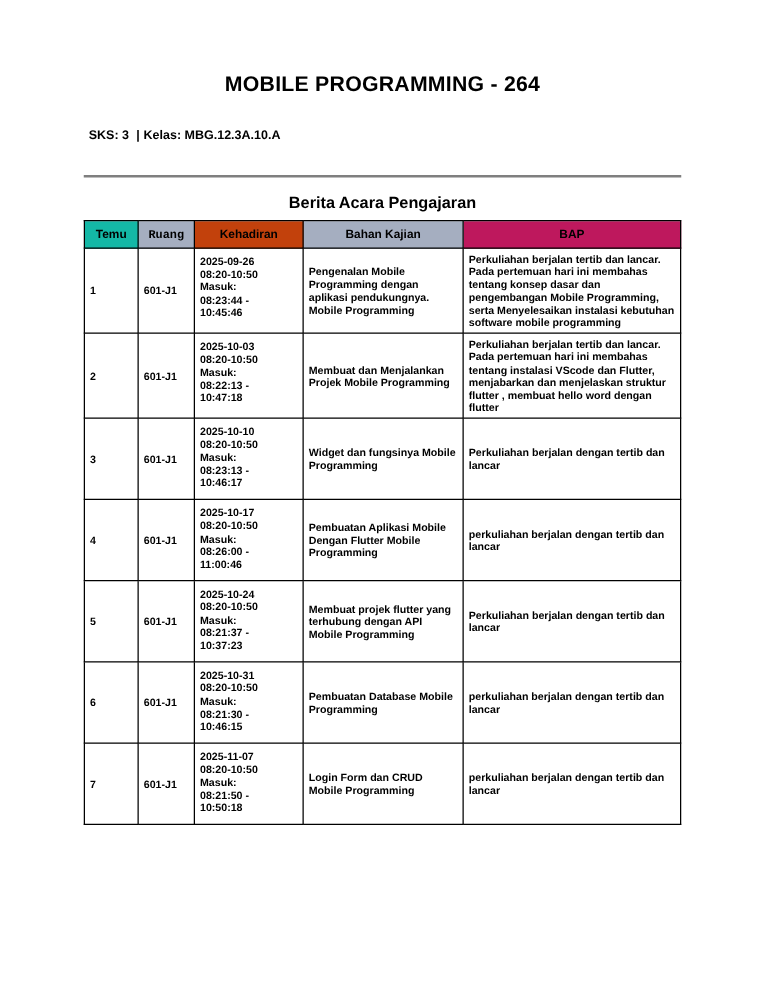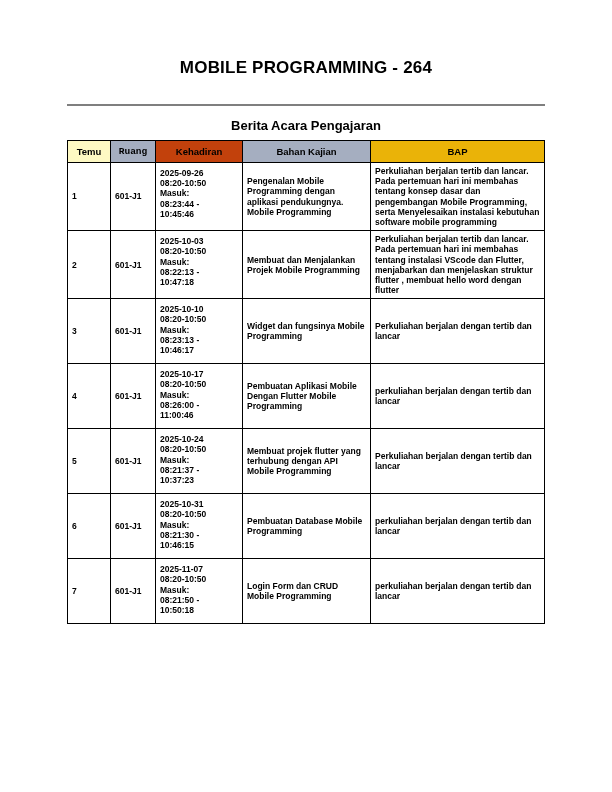--- a/index.html
+++ b/index.html
@@ -77,34 +77,38 @@
     padding-top: 5px;
   }
 </style>
 </head>
 <body>
 
 <div class="page">
 
   <h1 class="doc-title">MOBILE PROGRAMMING - 264</h1>
 
+  <p class="meta-line"><span>SKS:</span>
+    <span>3</span>
+    <span class="sep">|</span><span>Kelas:</span>
+    <span>MBG.12.3A.10.A</span></p>
 
 
   <hr class="divider">
 
   <h2 class="section-title">Berita Acara Pengajaran</h2>
 
   <table class="ba-table">
     <thead>
       <tr>
-        <th class="c0" style="background: #fef9c3;">Temu</th>
+        <th class="c0" style="background: #14b8a6;">Temu</th>
         <th class="c1" style="background: rgb(165, 174, 192); font-family: Liberation Mono, monospace;">Ruang</th>
         <th class="c2" style="background: #c2410c;">Kehadiran</th>
         <th class="c3" style="background: rgb(165, 174, 192);">Bahan Kajian</th>
-        <th class="c4" style="background: #eab308;">BAP</th>
+        <th class="c4" style="background: #be185d;">BAP</th>
       </tr>
     </thead>
     <tbody id="table-body">
         <tr>
           <td class="c0">1</td>
           <td class="c1">601-J1</td>
           <td class="c2">2025-09-26
 08:20-10:50
 Masuk:
 08:23:44 -

